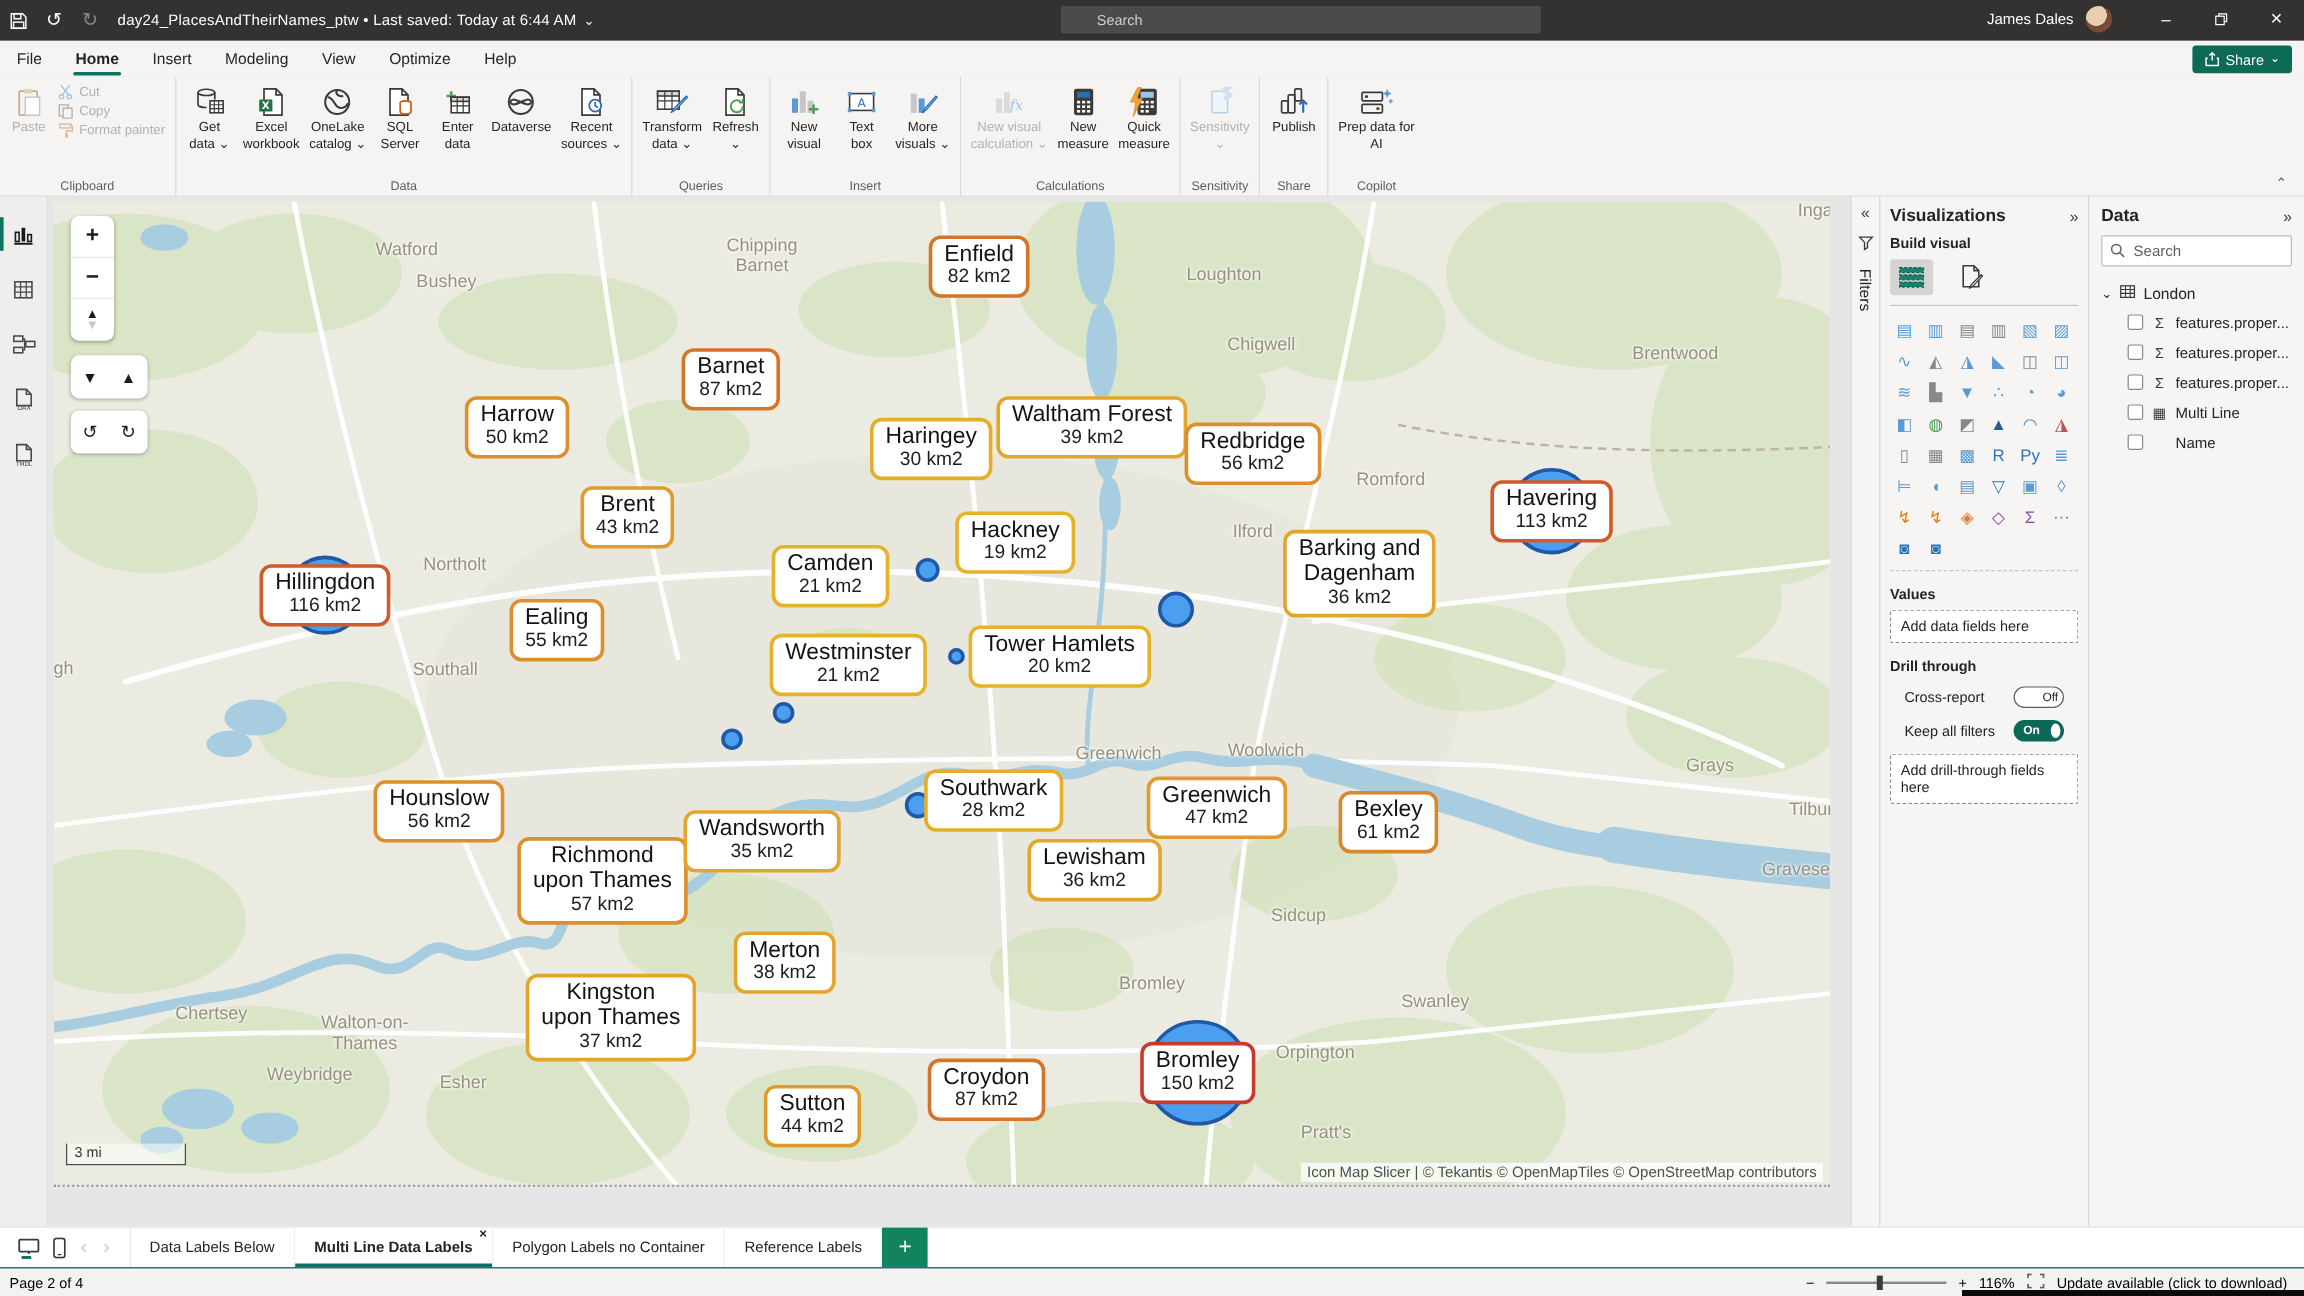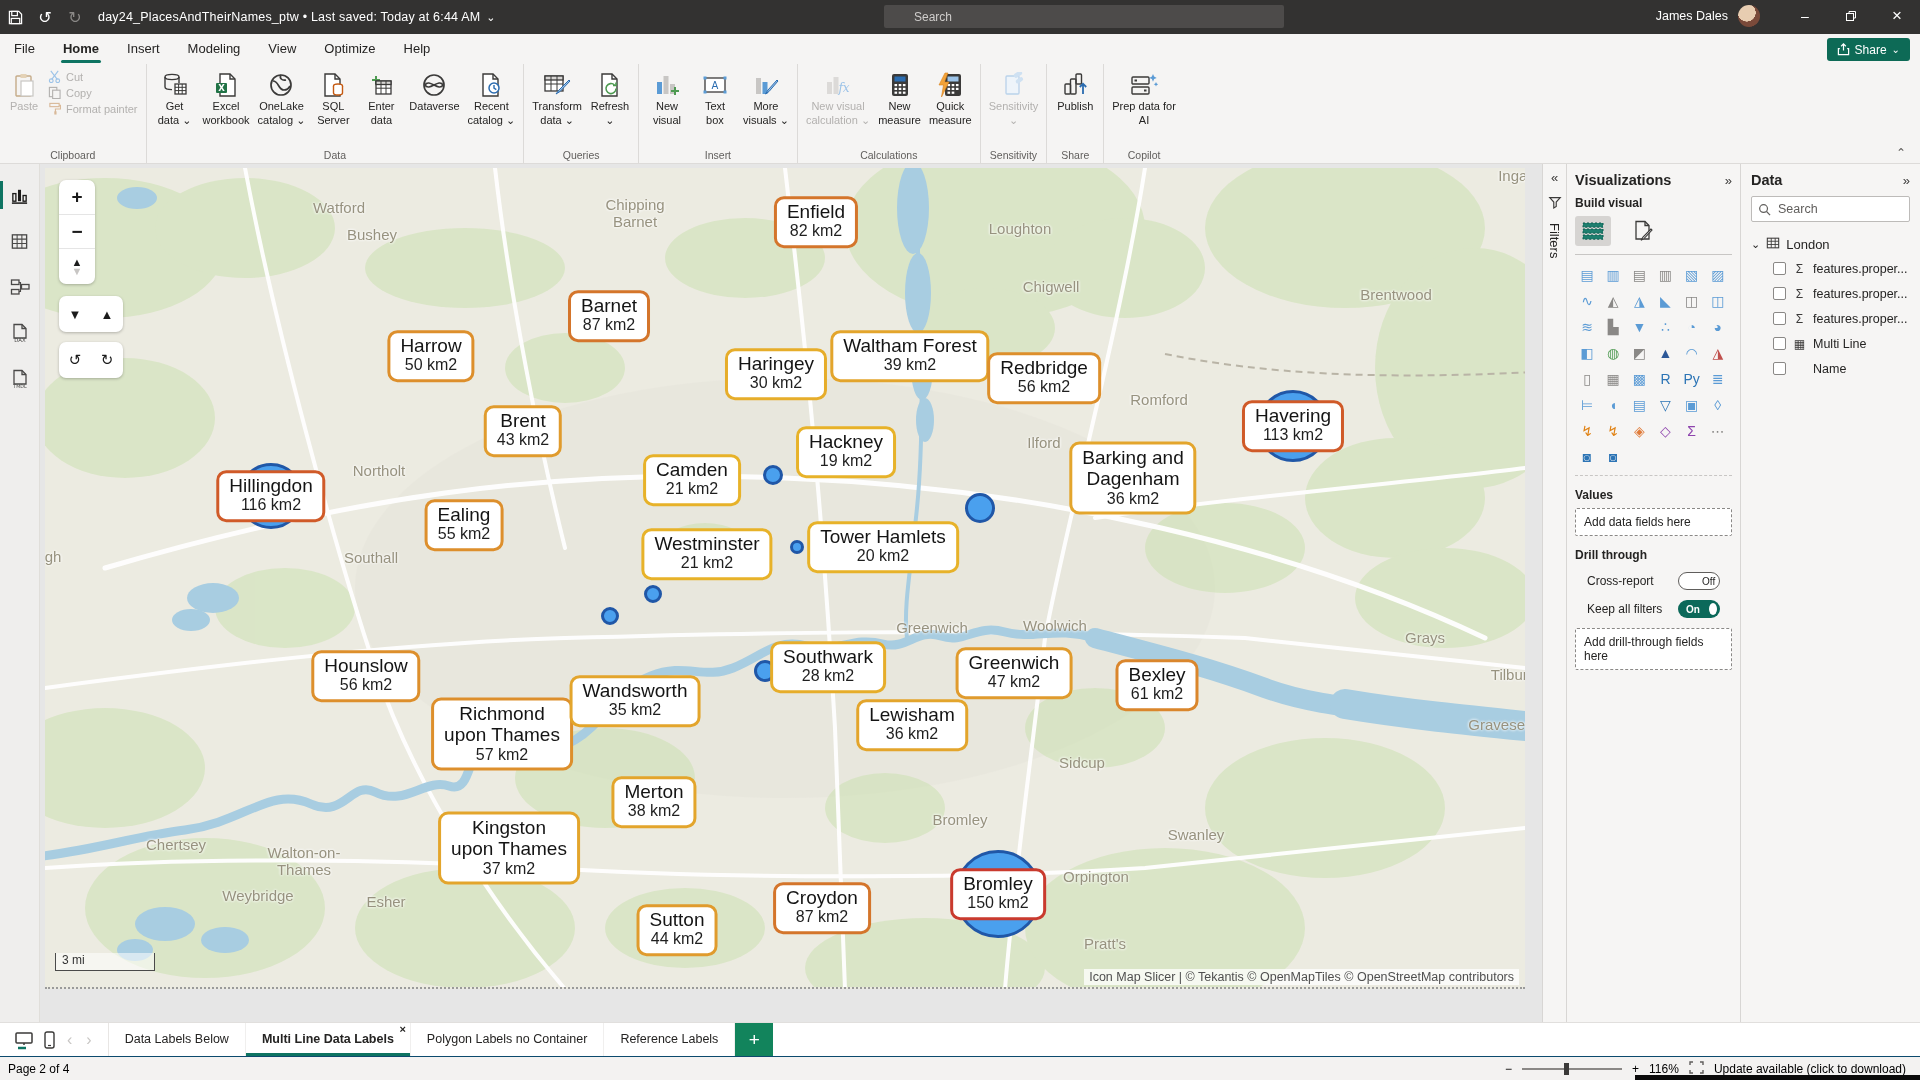--- a/index.html
+++ b/index.html
@@ -328,21 +328,21 @@
       <div class="rbtn">
         <span class="ric">
           <svg width="24" height="26" viewBox="0 0 24 26">
               <path d="M4 2h10l5 5v17H4z" fill="#fff" stroke="#3b3a39" stroke-width="1.4"></path>
               <path d="M14 2v5h5" fill="none" stroke="#3b3a39" stroke-width="1.4"></path>
               <circle cx="15" cy="16" r="5" fill="#fff" stroke="#2b6cb0" stroke-width="1.5"></circle>
               <path d="M15 13v3.2l2.3 1.4" fill="none" stroke="#2b6cb0" stroke-width="1.4"></path>
             </svg>
         </span>
         <span class="rlbl">Recent
-catalog ⌄</span>
+sources ⌄</span>
       </div>
     </div>
     <div class="rglabel">Data</div>
   </div>
 
   <div class="rgroup">
     <div class="rbtns">
       <div class="rbtn">
         <span class="ric">
           <svg width="28" height="26" viewBox="0 0 28 26">

